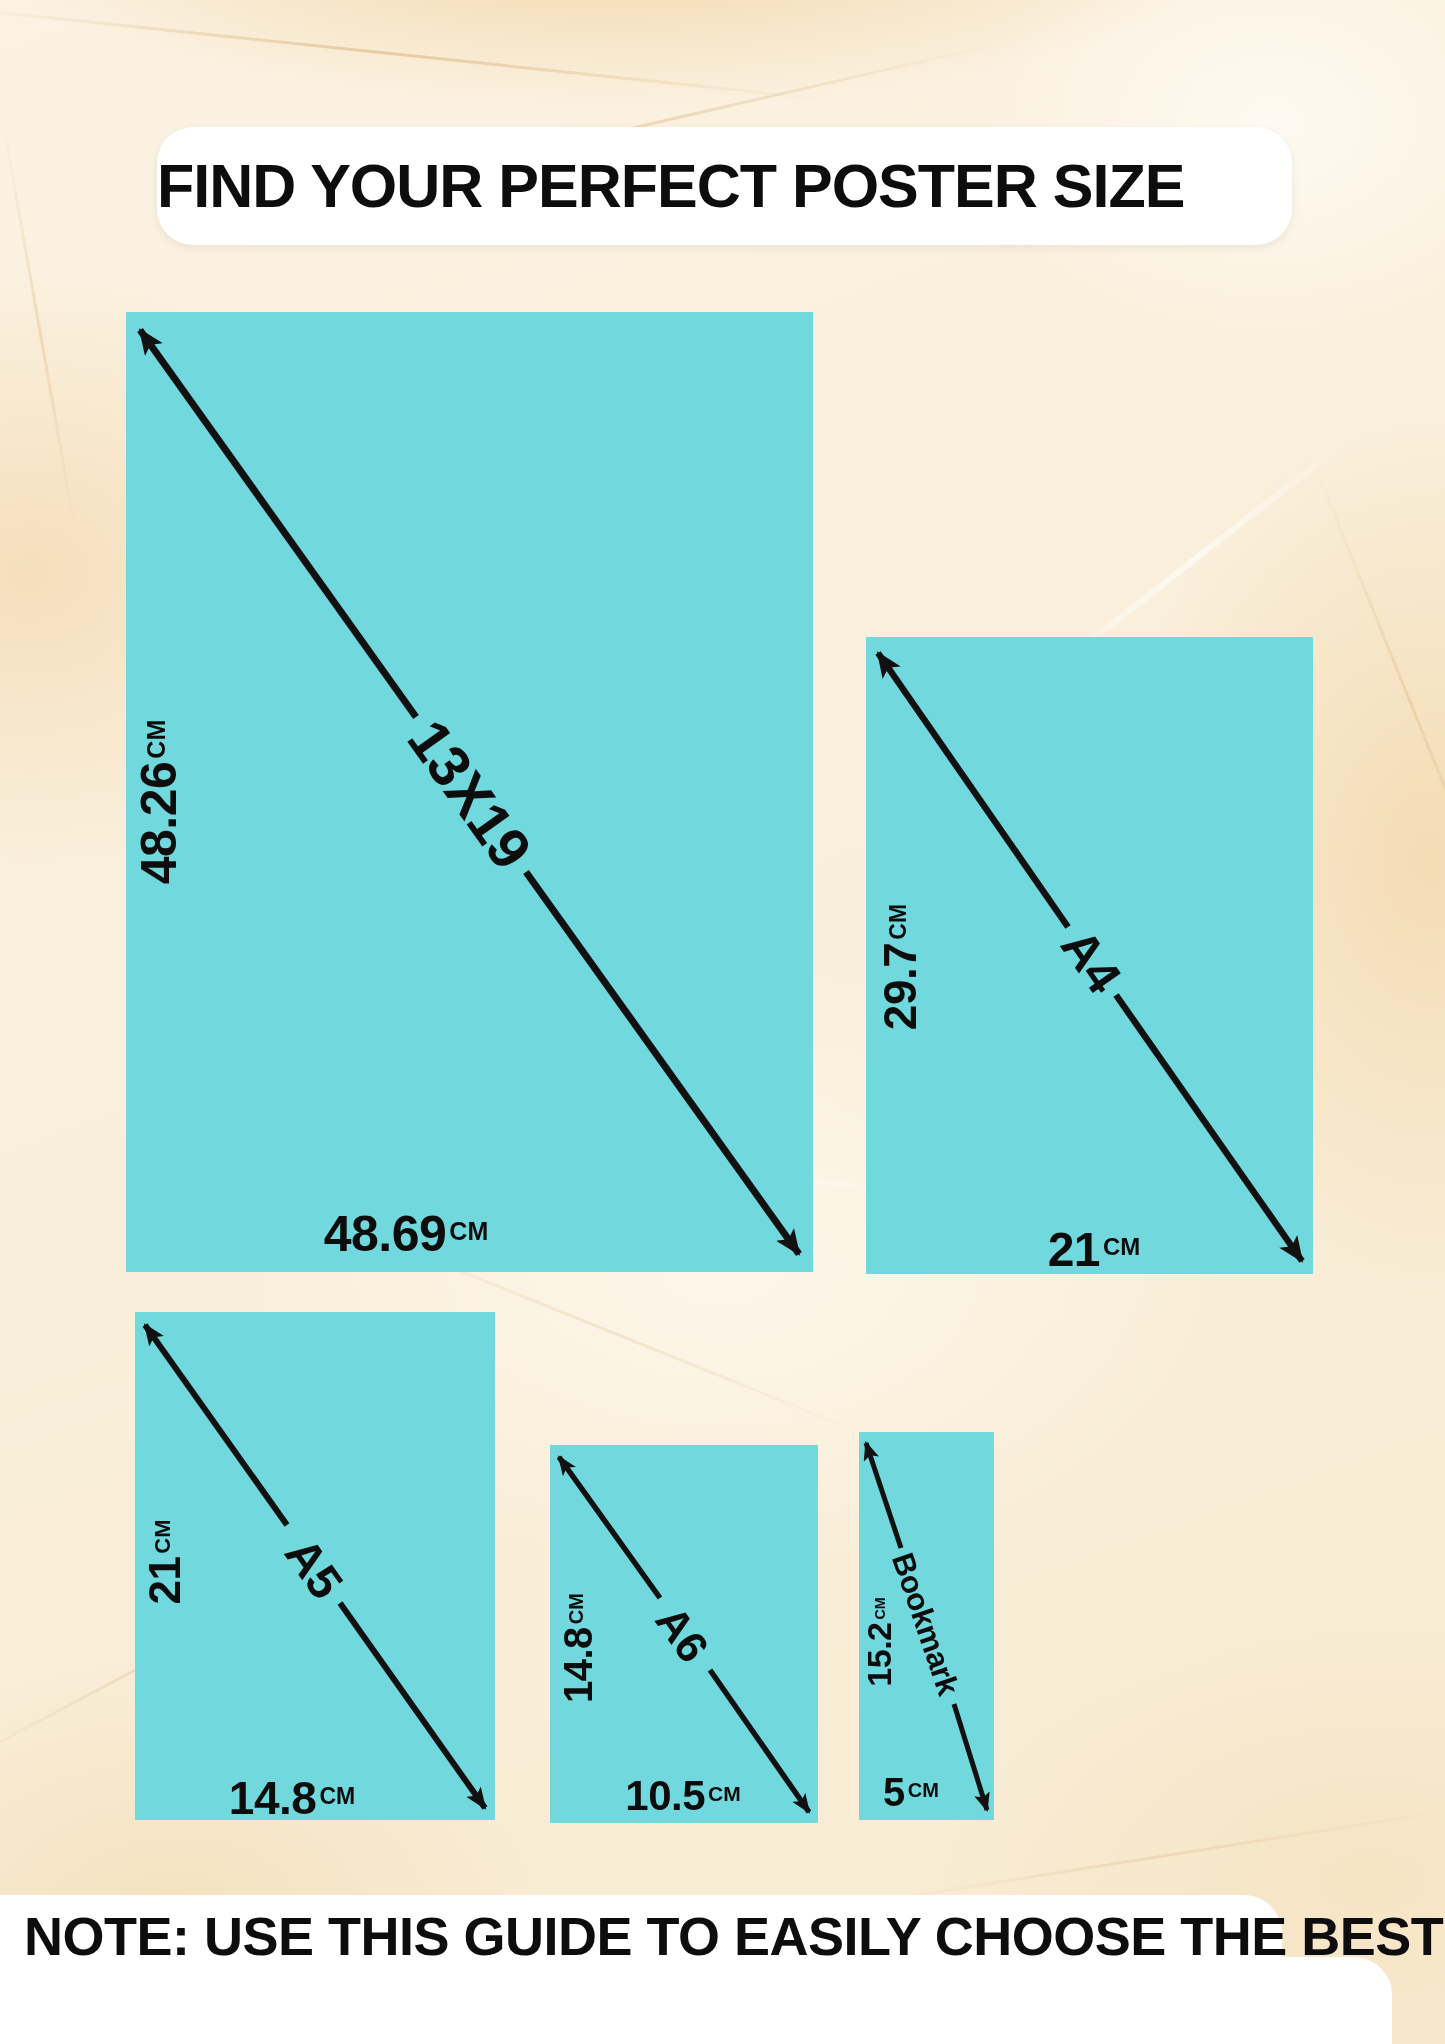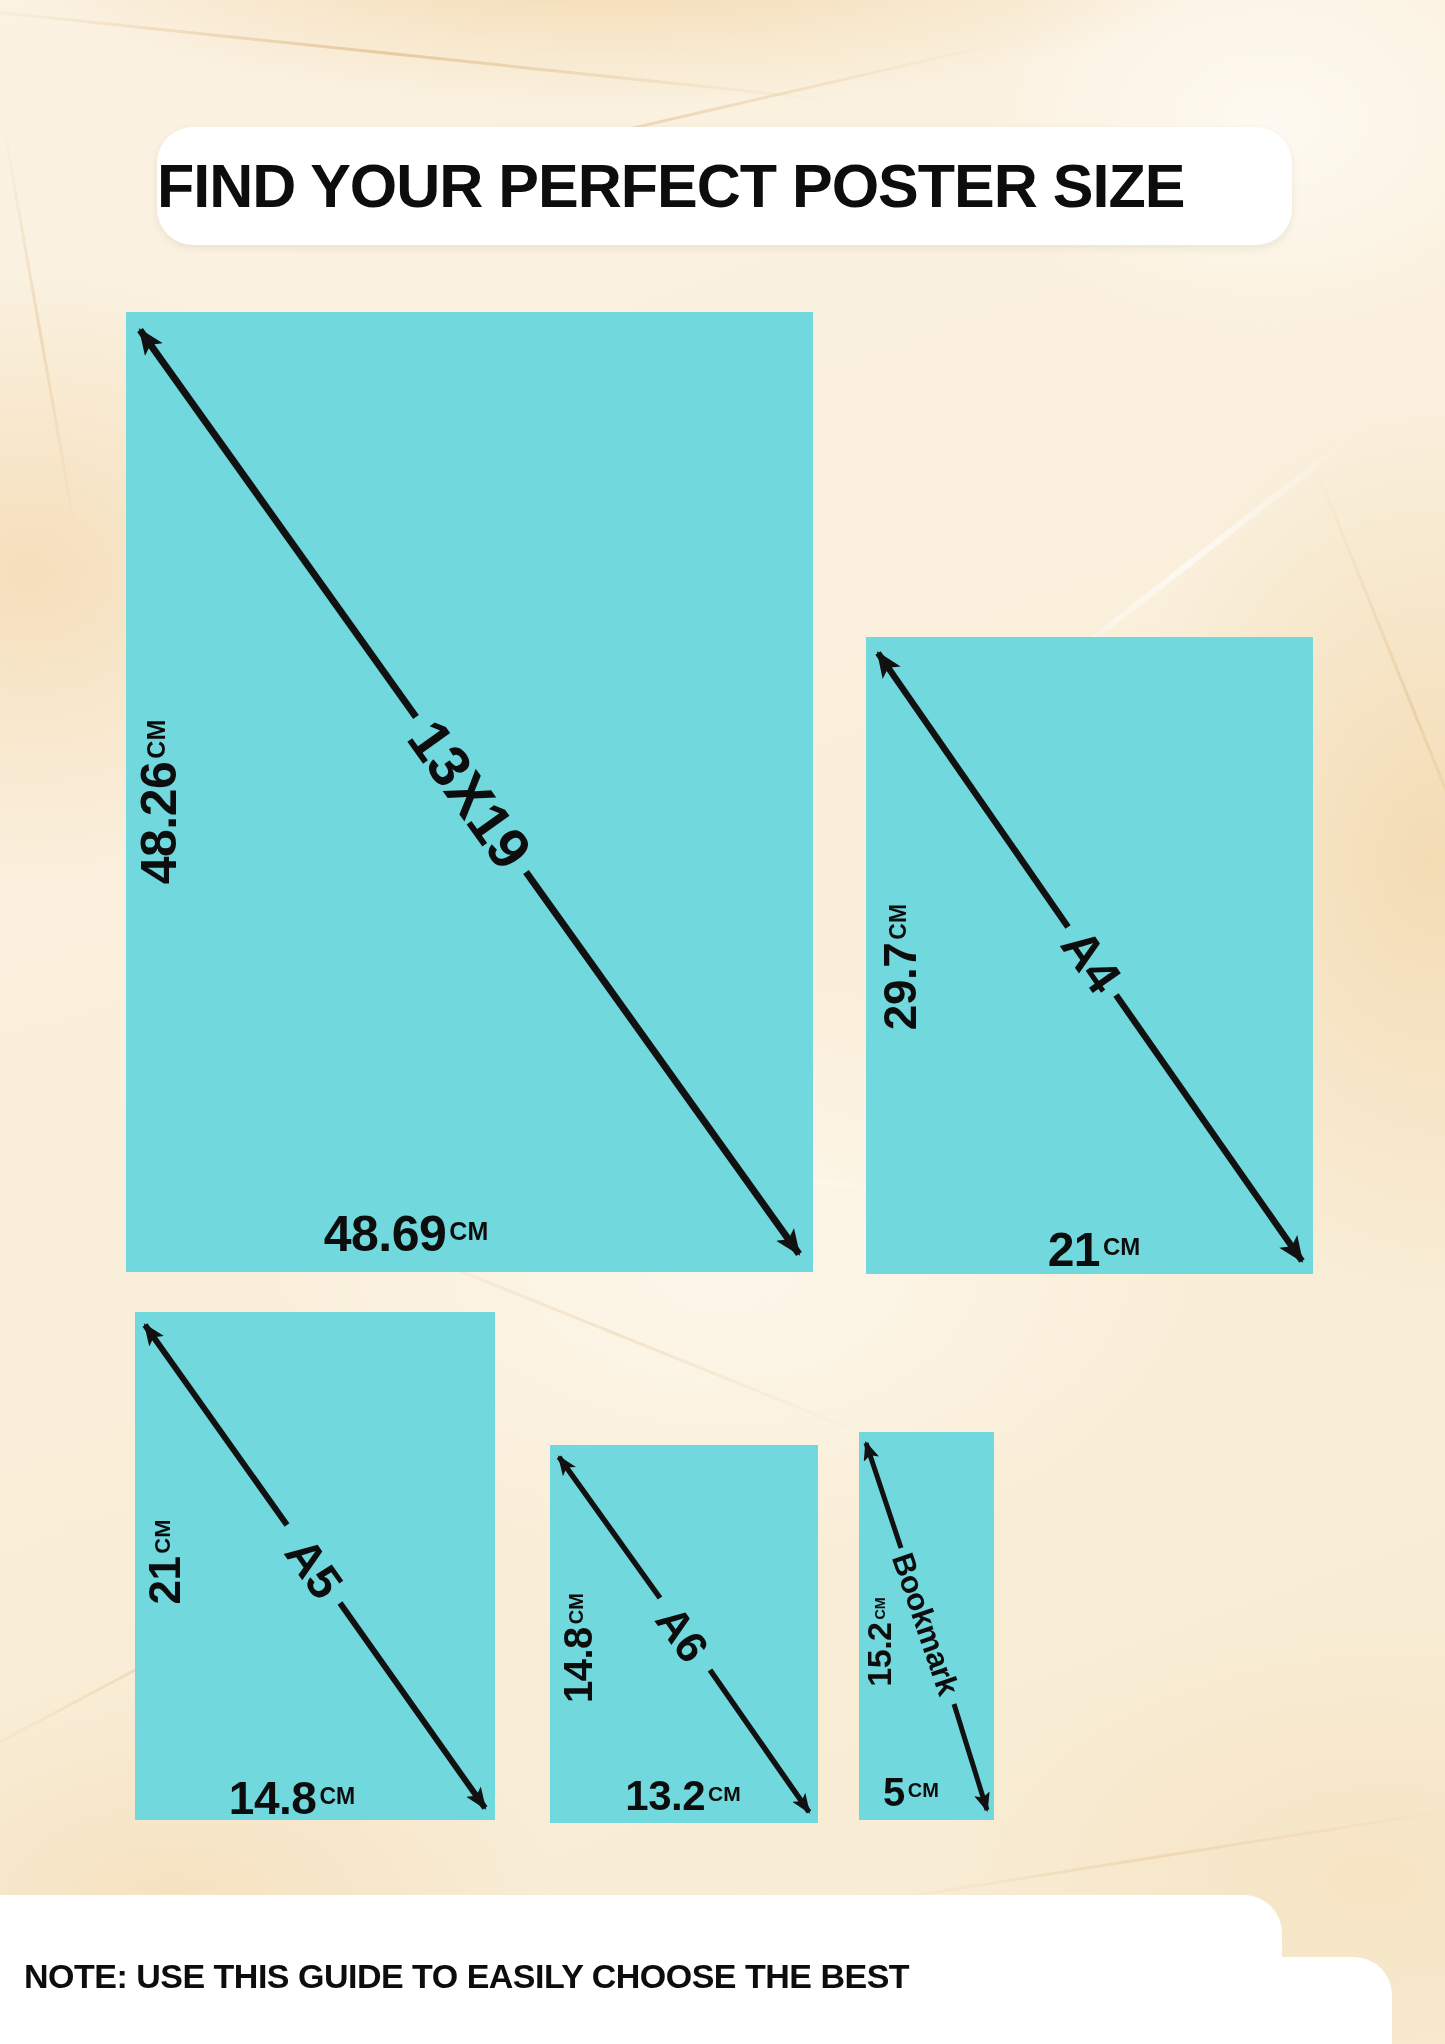--- a/index.html
+++ b/index.html
@@ -49,22 +49,22 @@
   .box-a6 .diag-label{left:132px;top:189px;font-size:44px;transform:translate(-50%,-50%) rotate(54.7deg);}
   .box-a6 .w-label{left:133px;top:351px;font-size:42px;}
   .box-bookmark .h-label{left:20px;top:210px;font-size:34px;}
   .box-bookmark .h-label .unit{font-size:.42em;}
   .box-bookmark .diag-label{left:66px;top:192px;font-size:31px;transform:translate(-50%,-50%) rotate(71deg);}
   .box-bookmark .w-label{left:52px;top:360px;font-size:40px;}
   
   .note-box{position:absolute;background:#ffffff;}
   .note-box1{left:0;top:1895px;width:1282px;height:84px;border-radius:0 38px 0 0;}
   .note-box2{left:0;top:1957px;width:1392px;height:87px;border-radius:0 38px 0 0;}
-  .note-text{position:absolute;left:24px;top:1903px;font-size:34px;font-weight:700;
-             color:#0d0d0d;line-height:67px;letter-spacing:-0.5px;white-space:nowrap;margin-top:40px;}
+  .note-text{position:absolute;left:24px;top:1903px;font-size:54px;font-weight:700;
+             color:#0d0d0d;line-height:67px;letter-spacing:-0.5px;white-space:nowrap;}
   svg line{stroke:#111111;}
 </style>
 </head>
 <body>
 
 <div>
 
   <div class="vein" style="top:52px;left:-60px;width:900px;transform:rotate(6deg);"></div>
   <div class="vein" style="top:118px;left:320px;width:700px;transform:rotate(-13deg);opacity:.7;"></div>
   <div class="vein" style="top:330px;left:-170px;width:420px;transform:rotate(80deg);opacity:.6;"></div>
@@ -129,21 +129,21 @@
       <defs>
           <marker id="ah4" markerUnits="userSpaceOnUse" markerWidth="24" markerHeight="18" refX="18" refY="8" orient="auto">
         <path d="M0,0 L20,8 L0,16 L5,8 Z" fill="#111111"></path>
           </marker>
         </defs>
       <line x1="110" y1="153" x2="9" y2="12" stroke-width="5.5" marker-end="url(#ah4)"></line>
       <line x1="160" y1="225" x2="259" y2="367" stroke-width="5.5" marker-end="url(#ah4)"></line>
     </svg>
     <div class="label h-label"><span>14.8</span><span class="unit">CM</span></div>
     <div class="label diag-label">A6</div>
-    <div class="label w-label"><span>13.2</span><span class="unit">CM</span></div>
+    <div class="label w-label"><span>10.5</span><span class="unit">CM</span></div>
   </div>
 
   <div class="poster-box box-bookmark">
     <svg class="arrow" viewBox="0 0 135 388">
       <defs>
           <marker id="ah5" markerUnits="userSpaceOnUse" markerWidth="22" markerHeight="18" refX="17" refY="8" orient="auto">
         <path d="M0,0 L19,8 L0,16 L4,8 Z" fill="#111111"></path>
           </marker>
         </defs>
       <line x1="42" y1="116" x2="7" y2="11" stroke-width="5" marker-end="url(#ah5)"></line>

